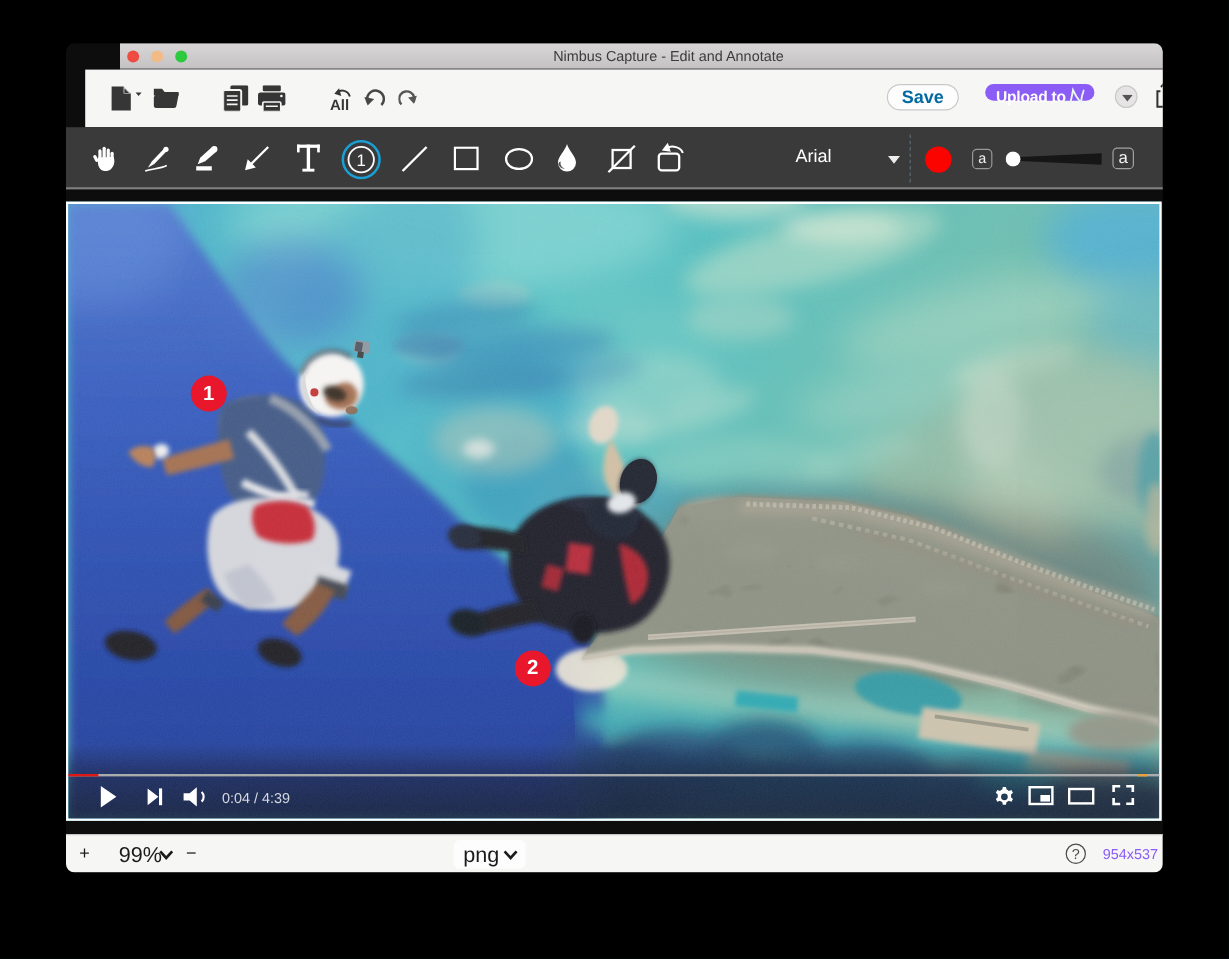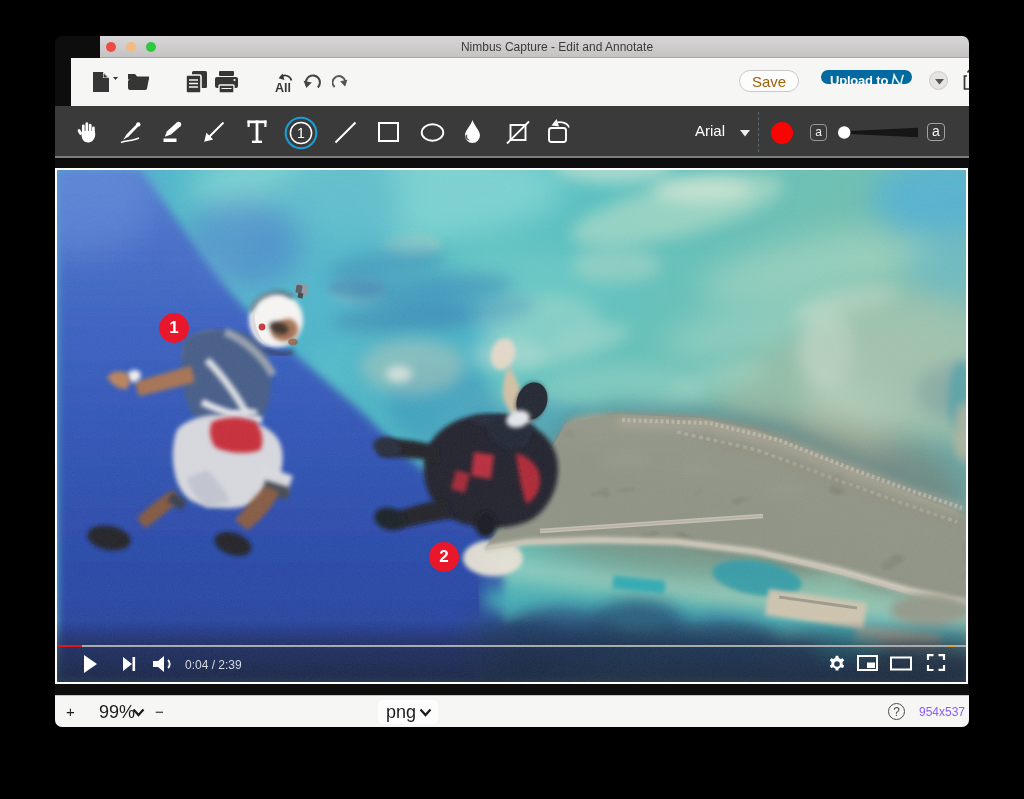--- a/index.html
+++ b/index.html
@@ -57,22 +57,22 @@
       <path d="M8.6 3.6 L4.6 8.2 L10.4 9.9 z" fill="#363636"></path>
     </svg>
     <svg class="ic" style="left:232px;top:14px;" width="18" height="20" viewBox="0 0 18 20">
       <path d="M14.8 15.5 a7 7 0 1 0 -11.3 -2.2" fill="none" stroke="#474747" stroke-width="2.1"></path>
       <path d="M0.6 8.8 L3.4 16 L8.8 10.4 z" fill="#474747"></path>
     </svg>
     <svg class="ic" style="left:261px;top:14px;" width="16" height="20" viewBox="0 0 16 20">
       <path d="M2.6 15 a6.3 6.3 0 1 1 10 -1.8" fill="none" stroke="#575757" stroke-width="2"></path>
       <path d="M15.4 7.8 L12.9 14.4 L8.1 9.3 z" fill="#575757"></path>
     </svg>
-    <div style="position:absolute;left:668px;top:12px;width:60px;height:22px;border-radius:11px;background:#fdfdfd;border:1px solid #c9c9c9;text-align:center;font-size:15px;font-weight:normal;color:#a16207;line-height:21px;">Save</div>
-    <div style="position:absolute;left:750px;top:12px;width:91px;height:14px;border-radius:11px;background:#0369a1;text-align:left;font-size:13px;font-weight:bold;color:#fff;line-height:22px;padding-left:9px;letter-spacing:-0.2px;">Upload to
+    <div style="position:absolute;left:668px;top:12px;width:60px;height:22px;border-radius:11px;background:#fdfdfd;border:1px solid #c9c9c9;text-align:center;font-size:15px;font-weight:bold;color:#0369a1;line-height:21px;">Save</div>
+    <div style="position:absolute;left:750px;top:12px;width:91px;height:14px;border-radius:11px;background:#8b5cf6;text-align:left;font-size:13px;font-weight:bold;color:#fff;line-height:22px;padding-left:9px;letter-spacing:-0.2px;">Upload to
       <svg style="position:absolute;right:8px;top:3px;" width="13" height="16" viewBox="0 0 14 17">
           <path d="M1 14 C2 9 3 5 3.4 2.2 C5 6 8.5 11 10.5 13.5 C11 9 12 5 13 2.5" fill="none" stroke="#e9f6f2" stroke-width="1.7" stroke-linecap="round"></path>
         </svg>
     </div>
     <div style="position:absolute;left:858px;top:34.5px;"></div>
     <div style="position:absolute;left:858px;top:12.5px;width:19px;height:19px;border-radius:50%;background:#e6e4e4;border:1px solid #cbc9c9;">
         <svg style="position:absolute;left:5px;top:7px;" width="9" height="6" viewBox="0 0 9 6">
           <path d="M0 0 h9 l-4.5 5.5 z" fill="#555"></path>
         </svg>
       </div>
@@ -136,21 +136,21 @@
     </svg>
     <svg class="ic" style="left:451px;top:14px;" width="24" height="24" viewBox="0 0 24 24">
       <rect x="4.5" y="5" width="15" height="15" fill="none" stroke="#fff" stroke-width="1.9"></rect>
       <line x1="1" y1="23.5" x2="23" y2="1.5" stroke="#fff" stroke-width="1.9"></line>
     </svg>
     <svg class="ic" style="left:492px;top:12px;" width="26" height="27" viewBox="0 0 26 27">
       <rect x="2" y="10" width="17" height="14" rx="2.5" fill="none" stroke="#fff" stroke-width="1.9"></rect>
       <path d="M8 5.5 a9 7 0 0 1 14 4" fill="none" stroke="#fff" stroke-width="1.7"></path>
       <path d="M9.5 1 L4.5 7.5 L12 8.5 z" fill="#fff"></path>
     </svg>
-    <span style="position:absolute;left:640px;top:16px;font-size:15px;color:#fff;">Arial</span>
+    <span style="position:absolute;left:608px;top:16px;font-size:15px;color:#fff;">Arial</span>
     <svg class="ic" style="left:685px;top:24px;" width="10" height="7" viewBox="0 0 10 7">
         <path d="M0 0 h10 l-5 6.5 z" fill="#eee"></path>
       </svg>
     <div style="position:absolute;left:703px;top:6px;width:0;height:40px;border-left:1px dashed #5a6a74;"></div>
     <div style="position:absolute;left:716px;top:15.5px;width:22px;height:22px;border-radius:50%;background:#fb0400;"></div>
     <div style="position:absolute;left:755px;top:18px;width:17px;height:17px;border-radius:4px;border:1.5px solid #989898;color:#f0f0f0;font-size:12px;text-align:center;line-height:14px;">a</div>
     <svg class="ic" style="left:783px;top:20px;" width="82" height="13" viewBox="0 0 82 13">
       <path d="M12 4.9 L80 1.8 L80 11.2 L12 8.1 z" fill="#161616"></path>
       <circle cx="6.2" cy="6.5" r="6.2" fill="#fff"></circle>
     </svg>
@@ -398,21 +398,21 @@
   <div style="position:absolute;left:0px;top:475px;width:909px;height:2px;background:#a9abad;"></div>
   <div style="position:absolute;left:0px;top:475px;width:25px;height:2px;background:#e01716;"></div>
   <div style="position:absolute;left:891px;top:475px;width:8px;height:2px;background:#e8a13c;"></div>
   <svg style="position:absolute;left:25px;top:484px;" width="92" height="20" viewBox="0 0 92 20">
     <path d="M2 1 L15 10 L2 19 Z" fill="#fff"></path>
     <path d="M41 3 L50 10 L41 17 Z" fill="#fff"></path>
         <rect x="50.5" y="3" width="2.6" height="14" fill="#fff"></rect>
     <path d="M71 7 h5 l6-5 v16 l-6-5 h-5 z" fill="#fff"></path>
     <path d="M86 6 a5.5 5.5 0 0 1 0 8" fill="none" stroke="#fff" stroke-width="1.8"></path>
   </svg>
-  <span style="position:absolute;left:128px;top:488px;font-size:12px;color:#d5d8de;">0:04 / 2:39</span>
+  <span style="position:absolute;left:128px;top:488px;font-size:12px;color:#d5d8de;">0:04 / 4:39</span>
   <svg style="position:absolute;left:768px;top:484px;" width="125" height="20" viewBox="0 0 125 20">
     <g fill="#fff">
       <path fill-rule="evenodd" d="M10.7 1.8 l2.6 0 l.5 2.2 a6.4 6.4 0 0 1 1.9 1.1 l2.15-.75 l1.3 2.25 l-1.65 1.5 a6.4 6.4 0 0 1 0 2.2 l1.65 1.5 l-1.3 2.25 l-2.15-.75 a6.4 6.4 0 0 1-1.9 1.1 l-.5 2.2 l-2.6 0 l-.5-2.2 a6.4 6.4 0 0 1-1.9-1.1 l-2.15.75 l-1.3-2.25 l1.65-1.5 a6.4 6.4 0 0 1 0-2.2 l-1.65-1.5 l1.3-2.25 l2.15.75 a6.4 6.4 0 0 1 1.9-1.1 z M12 7.2 a2.8 2.8 0 1 0 0 5.6 a2.8 2.8 0 0 0 0-5.6 z"></path>
     </g>
     <g transform="translate(33,1)">
       <rect x="0" y="1" width="19" height="14" fill="none" stroke="#fff" stroke-width="2"></rect>
       <rect x="9" y="7.5" width="8" height="5.5" fill="#fff"></rect>
     </g>
     <g transform="translate(66,1)">
       <rect x="0" y="2.5" width="20" height="12" fill="none" stroke="#fff" stroke-width="2"></rect>

